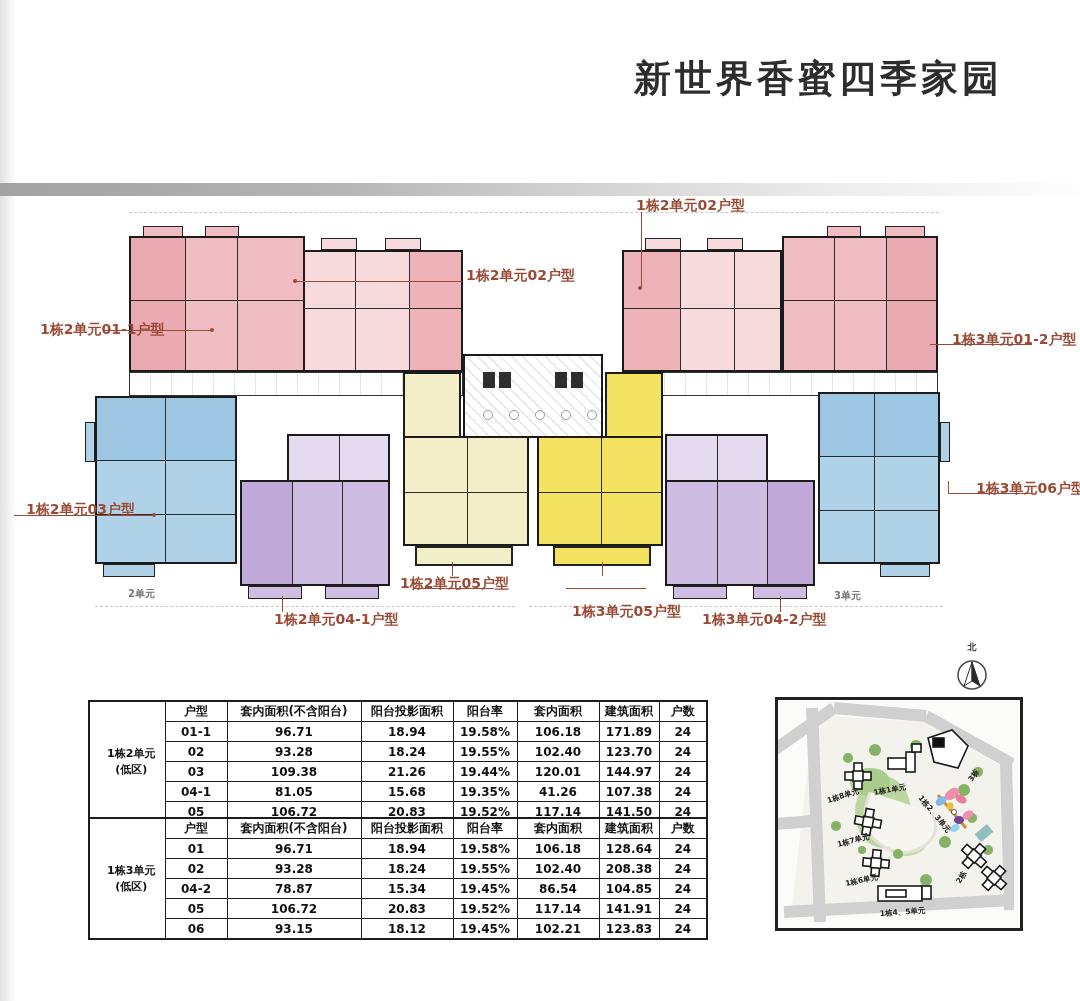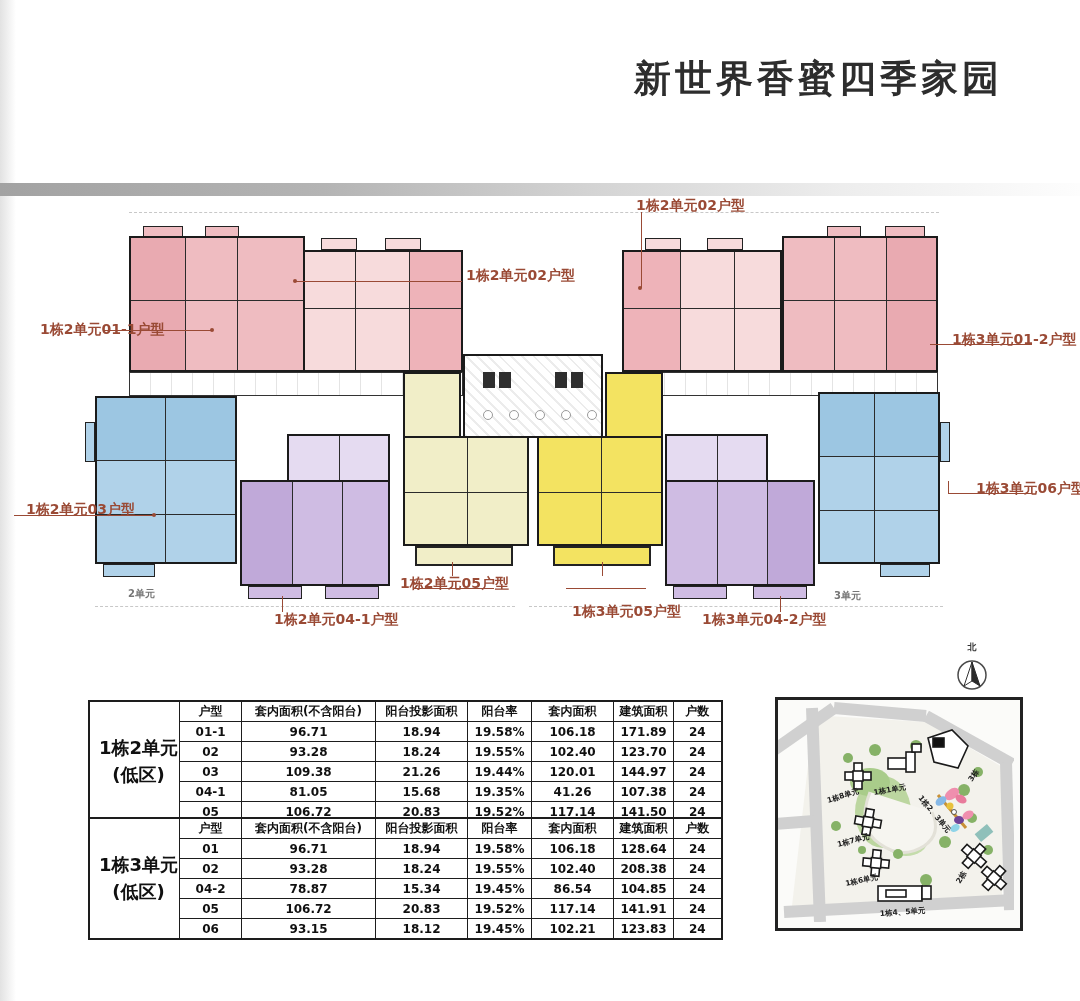--- a/index.html
+++ b/index.html
@@ -20,21 +20,21 @@
   .ldr{position:absolute;background:#9a4a35;}
   .dot{position:absolute;width:4px;height:4px;border-radius:50%;background:#9a4a35;}
   .wing{position:absolute;color:#767676;font-size:10px;font-weight:600;white-space:nowrap;}
   .dim{position:absolute;border-top:1px dashed #c8c8c8;}
   .bub{position:absolute;width:8px;height:8px;border:1px solid #9a9a9a;border-radius:50%;background:#fff;}
   .lift{position:absolute;width:12px;height:16px;background:#2e2e2e;}
   .spec{position:absolute;border-collapse:collapse;table-layout:fixed;background:#fff;border:2px solid #1d1d1d;}
   .spec td{border:1px solid #1d1d1d;height:19px;text-align:center;font-size:12px;font-weight:600;color:#101010;
            padding:0 1px;white-space:nowrap;overflow:hidden;}
   .spec td.hd{font-weight:700;}
-  .spec td.grp{font-size:18px;font-weight:700;line-height:1.45;padding-left:9px;}
+  .spec td.grp{font-size:11px;font-weight:700;line-height:1.45;padding-left:9px;}
   .compass{position:absolute;left:950px;top:641px;width:44px;height:54px;}
   .cnorth{text-align:center;font-size:9px;font-weight:700;color:#333;}
   .sitemap{position:absolute;left:775px;top:697px;width:242px;height:228px;border:3px solid #222;background:#fbfbf9;}
 </style>
 </head>
 <body>
 
 <div class="page">
 
   <div class="edge"></div>

